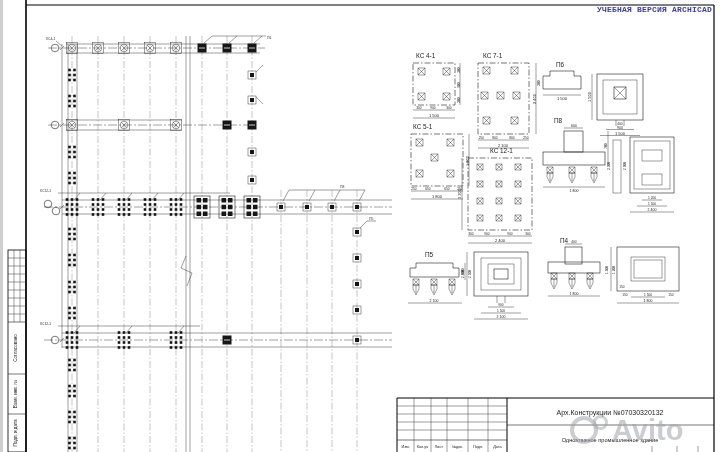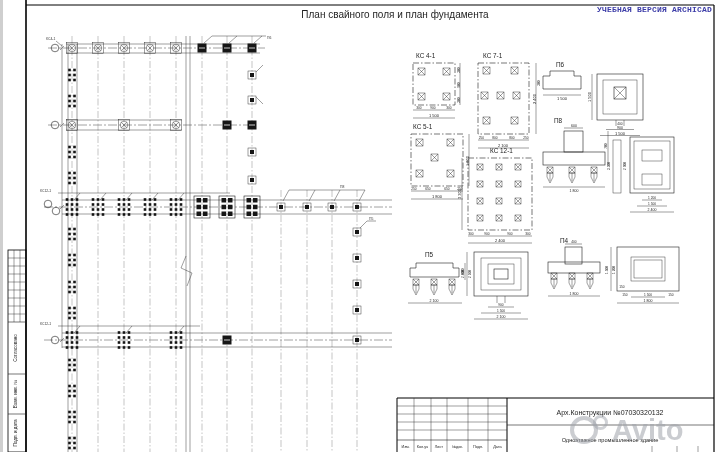--- a/index.html
+++ b/index.html
@@ -516,21 +516,20 @@
       <text class="tbh" text-anchor="middle" x="497.5" y="448">Дата</text>
       <line x1="507" y1="425" x2="714" y2="425" class="ln"></line>
       <text class="tb1" text-anchor="middle" x="610" y="415">Арх.Конструкции №07030320132</text>
       <text class="tb2" text-anchor="middle" x="610" y="442">Одноэтажное промышленное здание</text>
       <line x1="652" y1="446" x2="652" y2="452" class="lnt"></line>
       <line x1="677" y1="446" x2="677" y2="452" class="lnt"></line>
       <line x1="698" y1="446" x2="698" y2="452" class="lnt"></line>
     </g>
   </svg>
 
-  <div class="page-title">План свайного поля и план фундамента</div>
   <div class="banner" id="banner" style="color: rgb(61, 61, 168); font-family: Liberation Mono, monospace;">УЧЕБНАЯ ВЕРСИЯ ARCHICAD</div>
 
   <div class="wm">
     <span class="wm-ring"></span>
     <span class="wm-ring2"></span>
     <span class="wm-text">Avito</span>
   </div>
 </div>
 
 </body></html>

